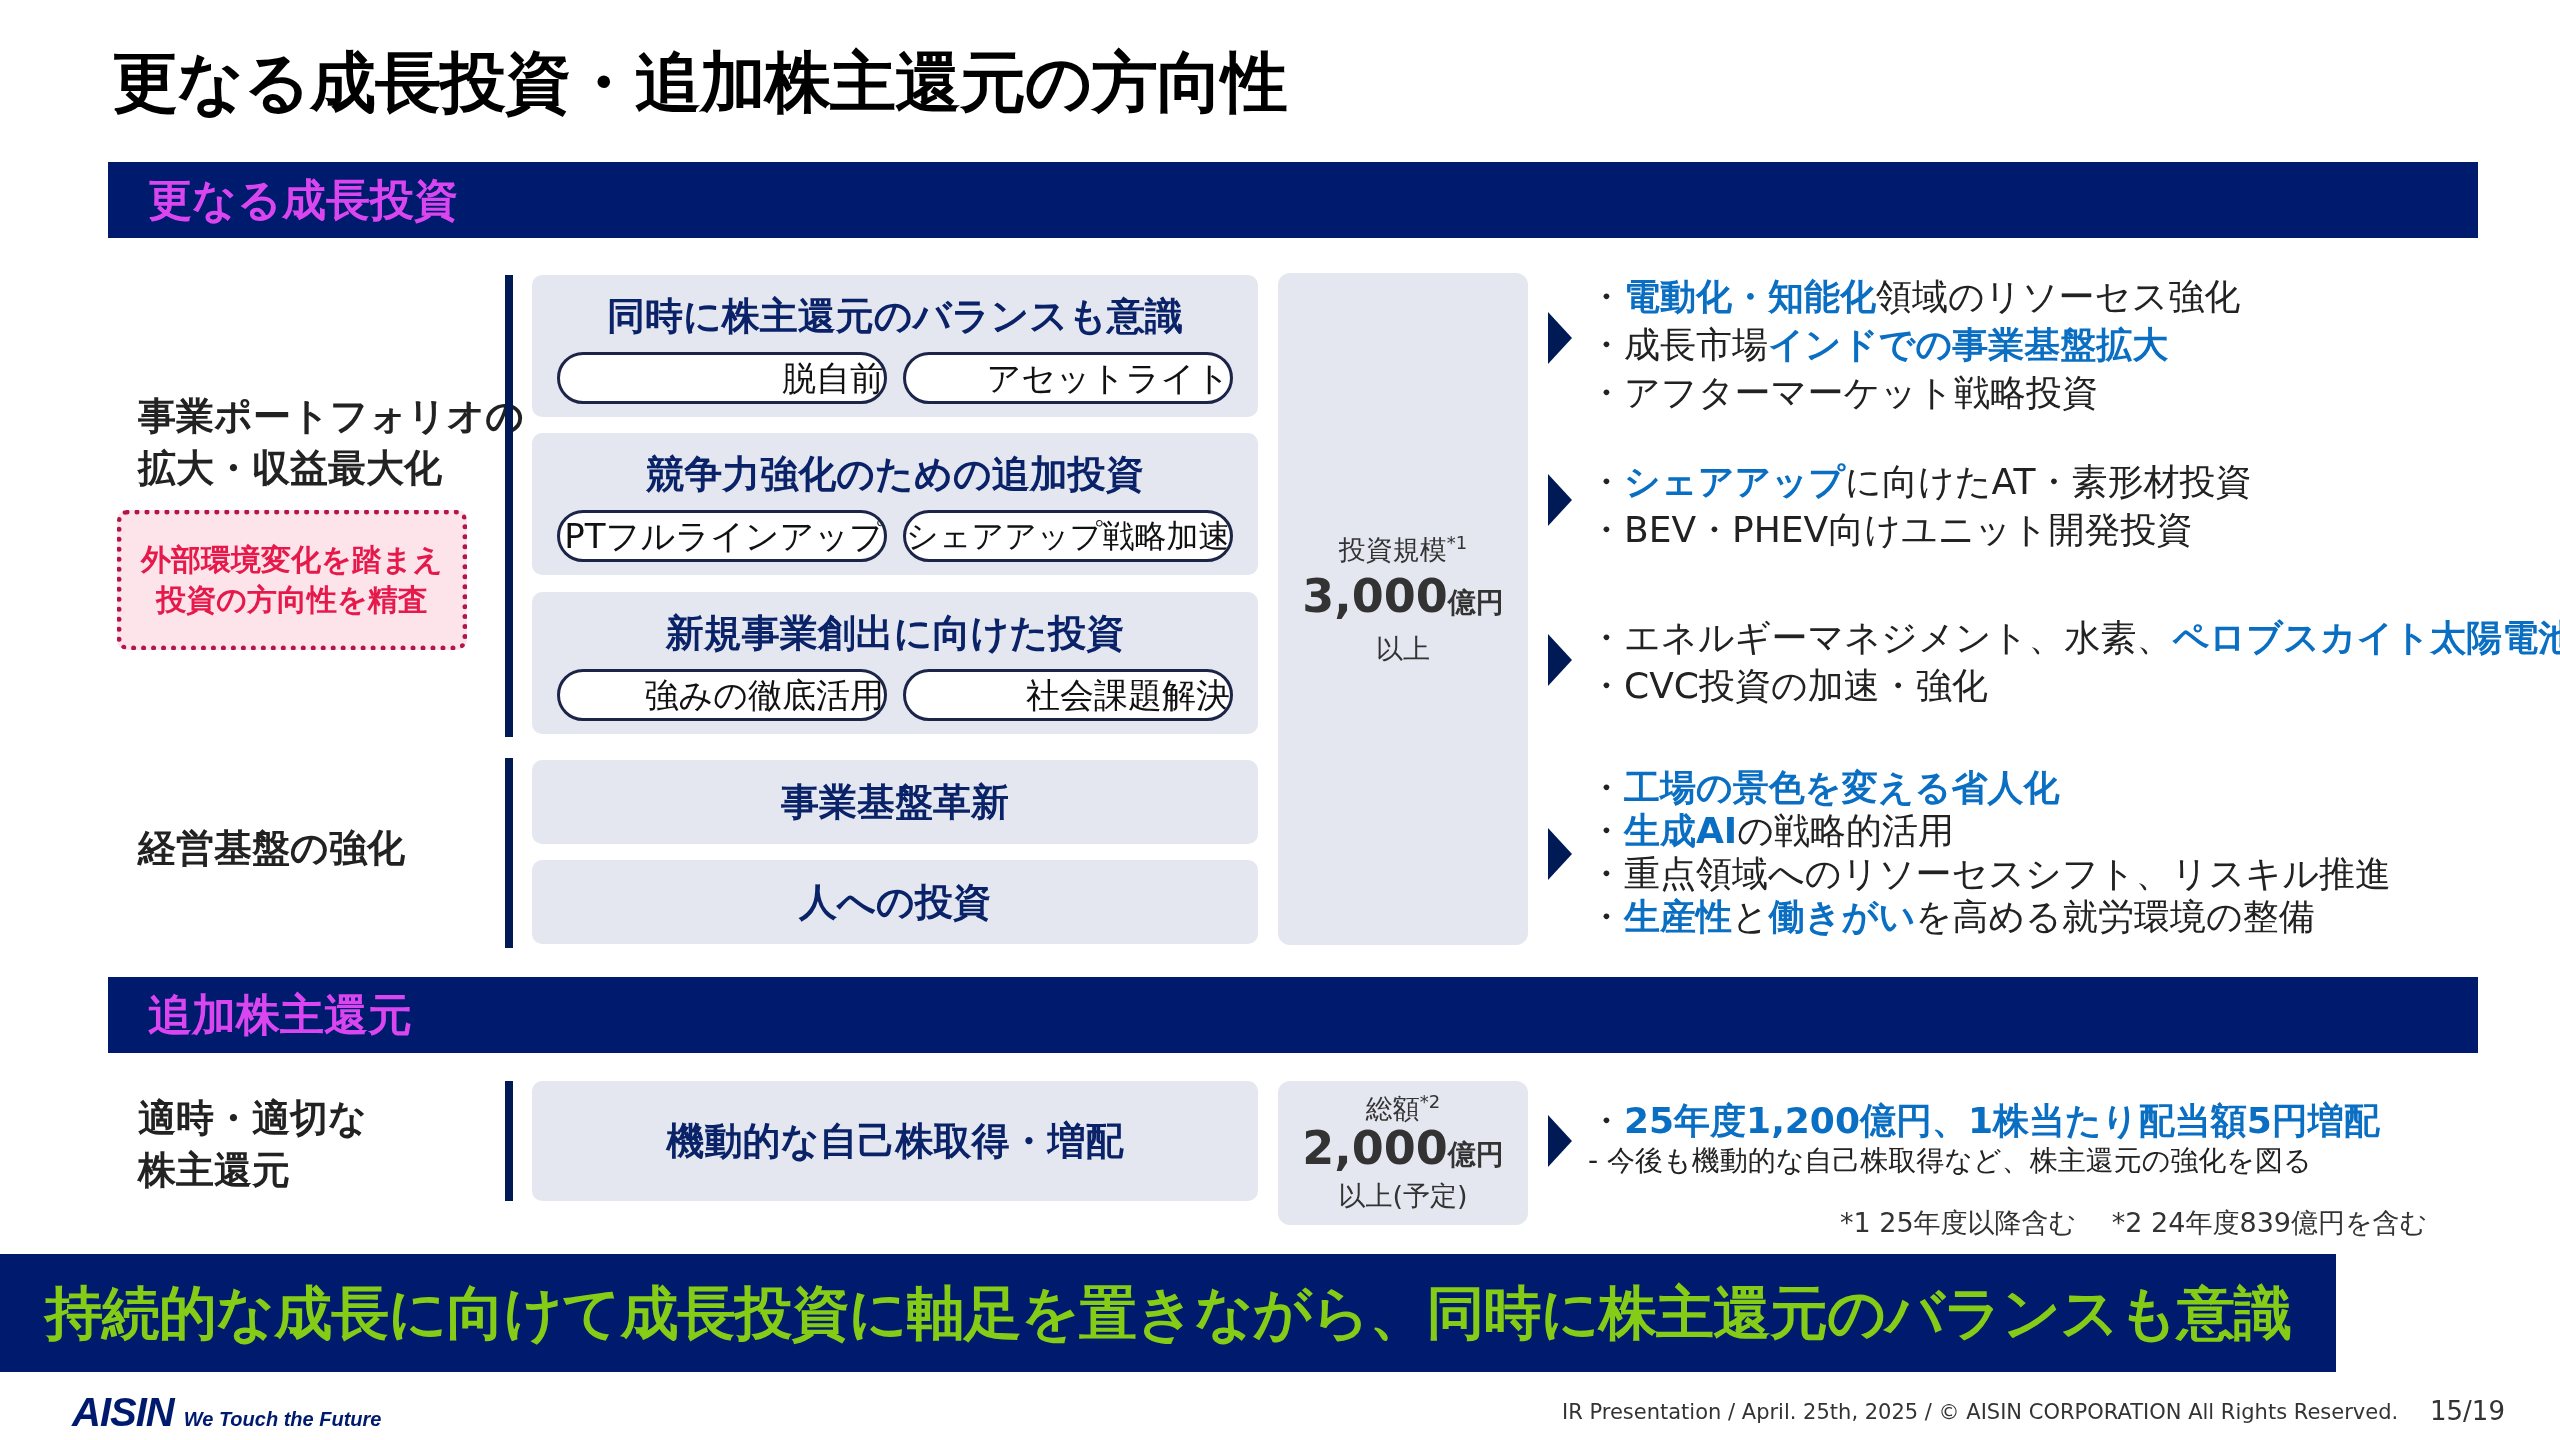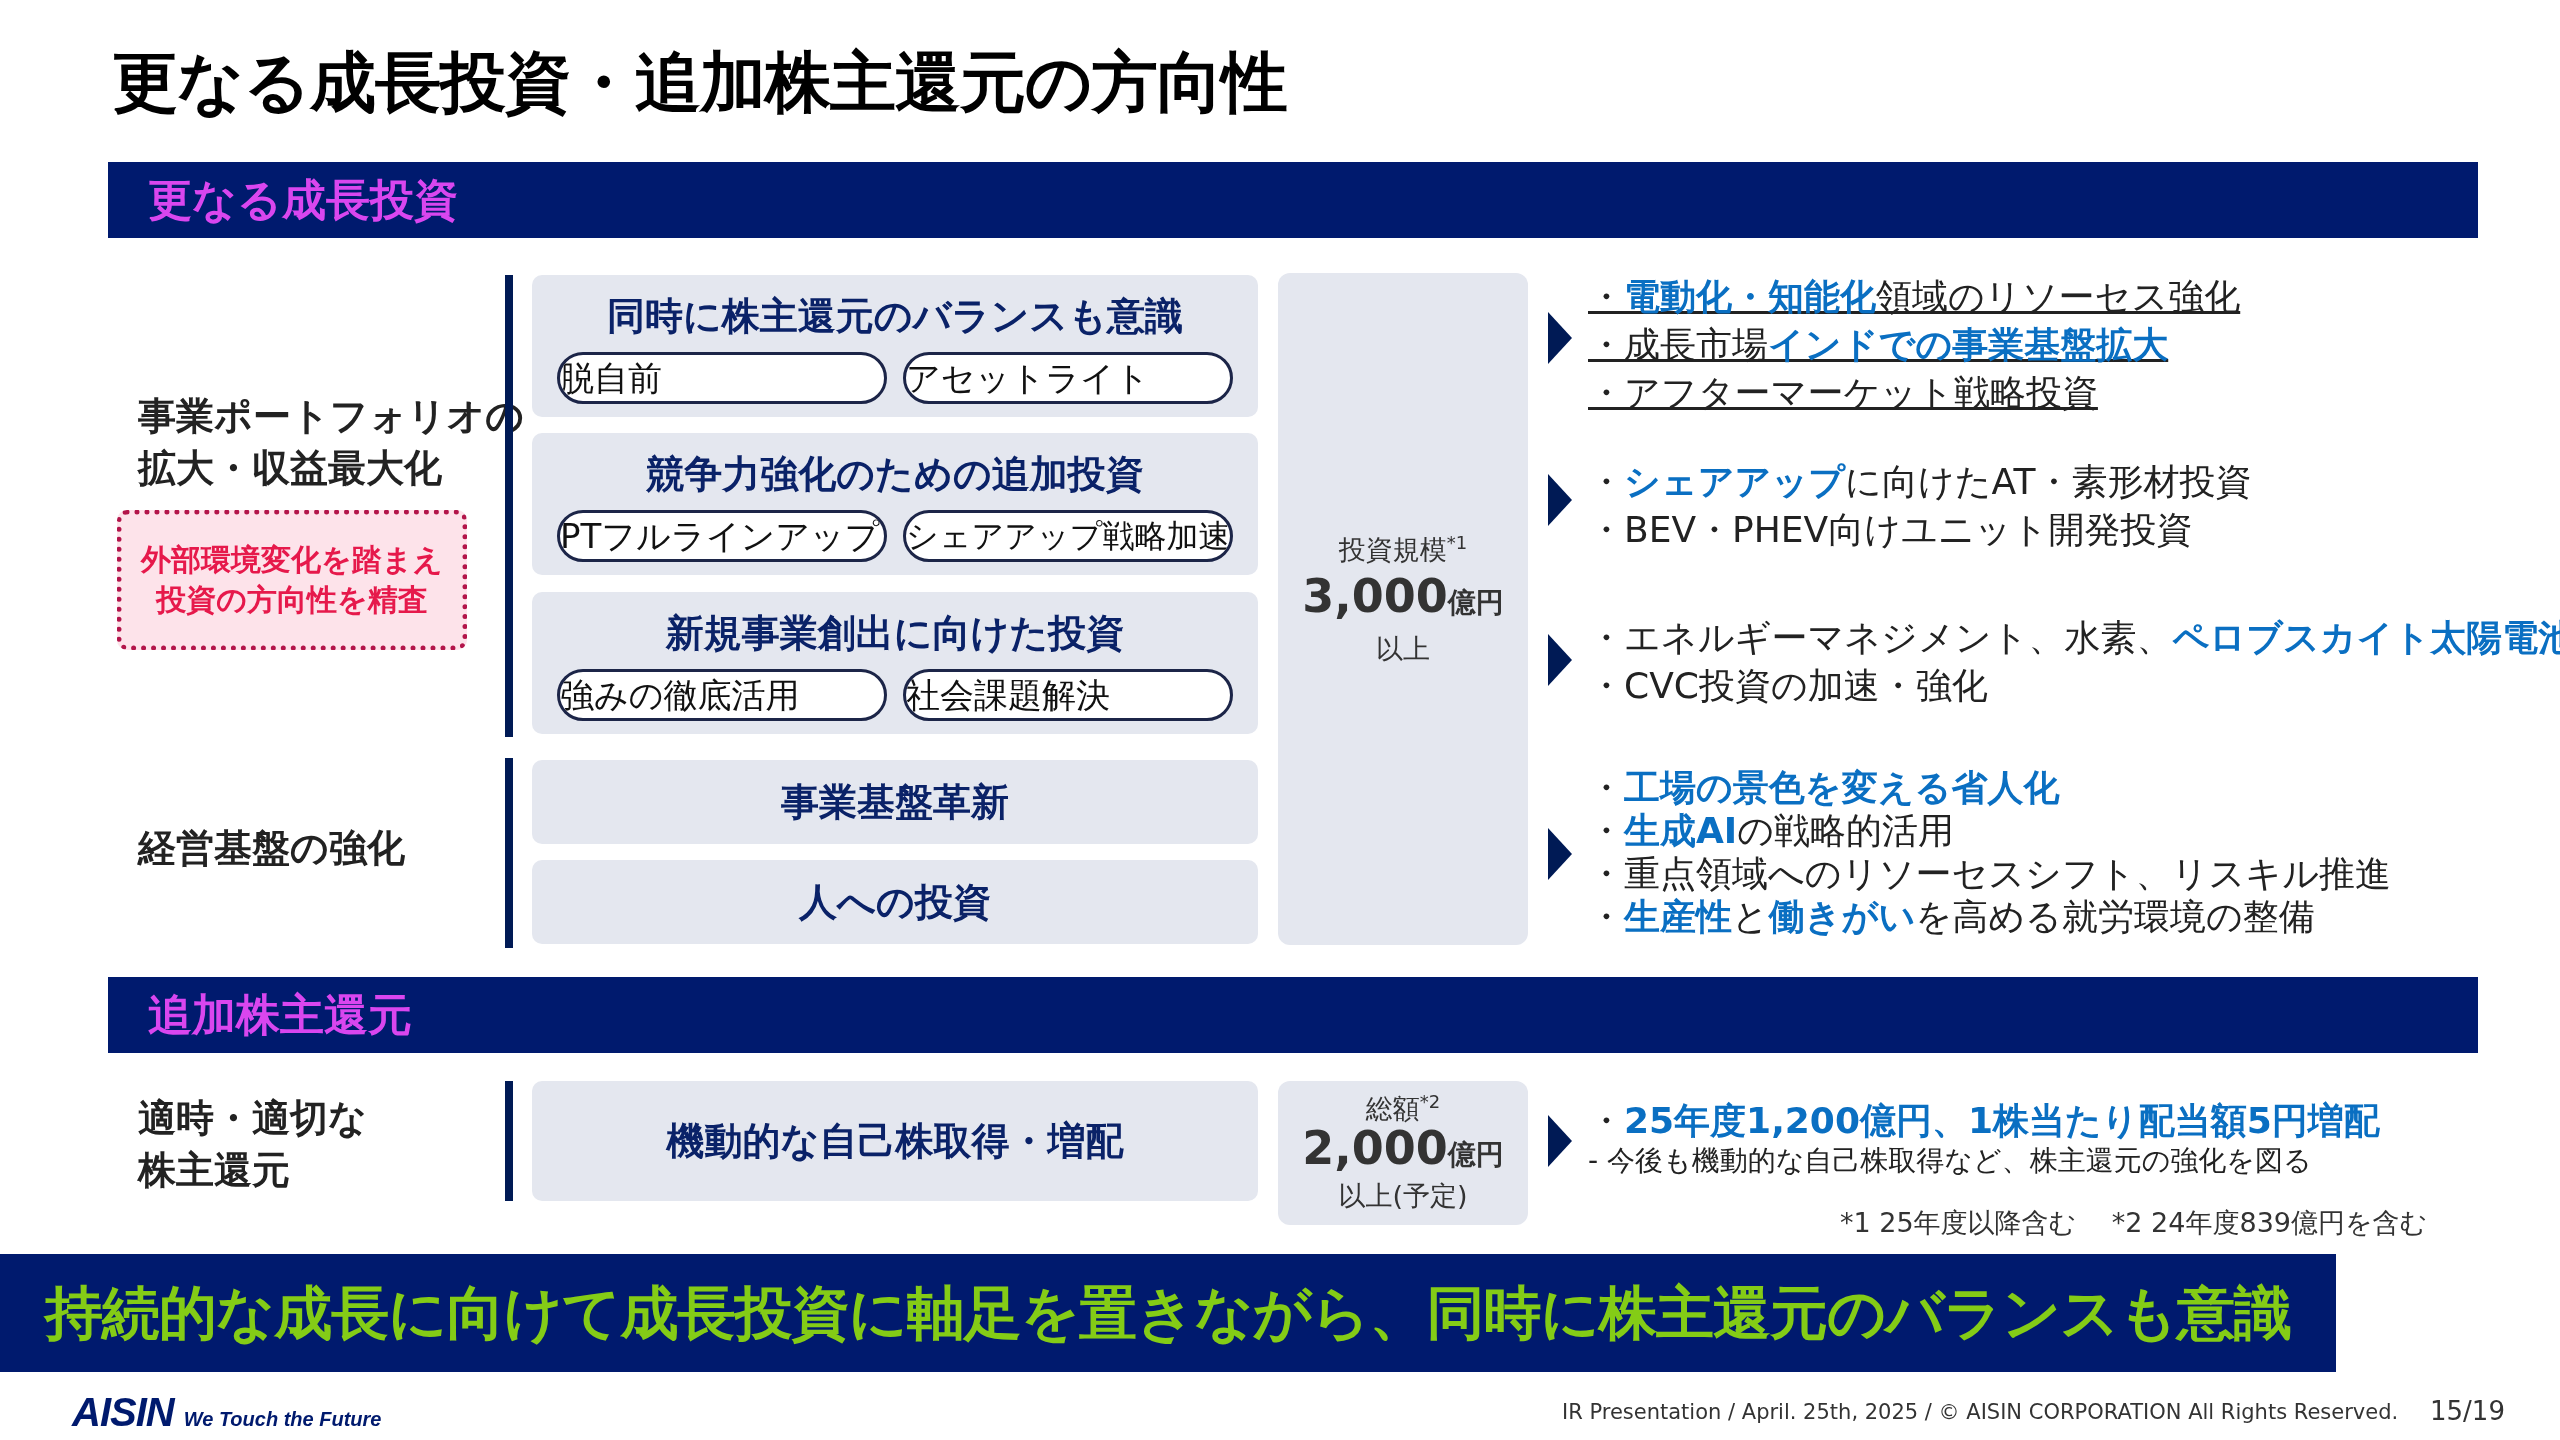--- a/index.html
+++ b/index.html
@@ -13,21 +13,21 @@
   .section-2 { top: 977px; }
 
   .row-label { position: absolute; left: 138px; font-size: 38px; font-weight: bold; color: #222; line-height: 52px; }
   .vbar { position: absolute; left: 505px; width: 8px; background: #001a55; }
 
   .note-box { position: absolute; left: 117px; top: 510px; width: 350px; height: 140px; background: #fde3ea; border: 5px dotted #b3154a; border-radius: 10px; color: #e6194b; font-weight: bold; font-size: 30px; text-align: center; line-height: 40px; padding-top: 25px; }
 
   .gbox { position: absolute; left: 532px; width: 726px; background: #e4e7ef; border-radius: 10px; }
   .gbox-title { text-align: center; font-weight: bold; color: #0a2268; font-size: 38px; }
   .pills { display: flex; justify-content: space-between; padding: 0 25px; margin-top: 10px; }
-  .pill { width: 330px; height: 52px; border: 3px solid #1c2548; border-radius: 26px; background: #fff; text-align: left; font-size: 34px; line-height: 46px; color: #111; white-space: nowrap; overflow: hidden; }
+  .pill { width: 330px; height: 52px; border: 3px solid #1c2548; border-radius: 26px; background: #fff; text-align: right; font-size: 34px; line-height: 46px; color: #111; white-space: nowrap; overflow: hidden; }
 
   .cbox { position: absolute; left: 1278px; width: 250px; background: #e4e7ef; border-radius: 12px; text-align: center; color: #333; }
   .cbox .small { font-size: 27px; line-height: 36px; }
   .cbox .big { font-size: 46px; font-weight: bold; line-height: 56px; color: #333; }
   .cbox .big .unit { font-size: 28px; }
   .cbox sup { font-size: 18px; }
 
   .arrow { position: absolute; left: 1548px; width: 0; height: 0; border-top: 26px solid transparent; border-bottom: 26px solid transparent; border-left: 24px solid #001a55; }
 
   .blist { position: absolute; left: 1588px; font-size: 36px; line-height: 48px; color: #222; }
@@ -97,21 +97,21 @@
   <div class="small"><span>投資規模</span><sup>*1</sup></div>
   <div class="big"><span>3,000</span><span class="unit">億円</span></div>
   <div class="small">以上</div>
 </div>
 
 <div class="arrow" style="top:312px;"></div>
 <div class="arrow" style="top:474px;"></div>
 <div class="arrow" style="top:634px;"></div>
 <div class="arrow" style="top:828px;"></div>
 
-<div class="blist" style="top:273px;text-decoration:underline;">
+<div class="blist" style="top:273px;">
   <div class="li"><span>・</span><span class="hl">電動化・知能化</span><span>領域のリソーセス強化</span></div>
   <div class="li"><span>・成長市場</span><span class="hl">インドでの事業基盤拡大</span><span></span></div>
   <div class="li"><span>・アフターマーケット戦略投資</span></div>
 </div>
 <div class="blist" style="top:458px;">
   <div class="li"><span>・</span><span class="hl">シェアアップ</span><span>に向けたAT・素形材投資</span></div>
   <div class="li"><span>・BEV・PHEV向けユニット開発投資</span></div>
 </div>
 <div class="blist" style="top:614px;">
   <div class="li"><span>・エネルギーマネジメント、水素、</span><span class="hl">ペロブスカイト太陽電池</span></div>

